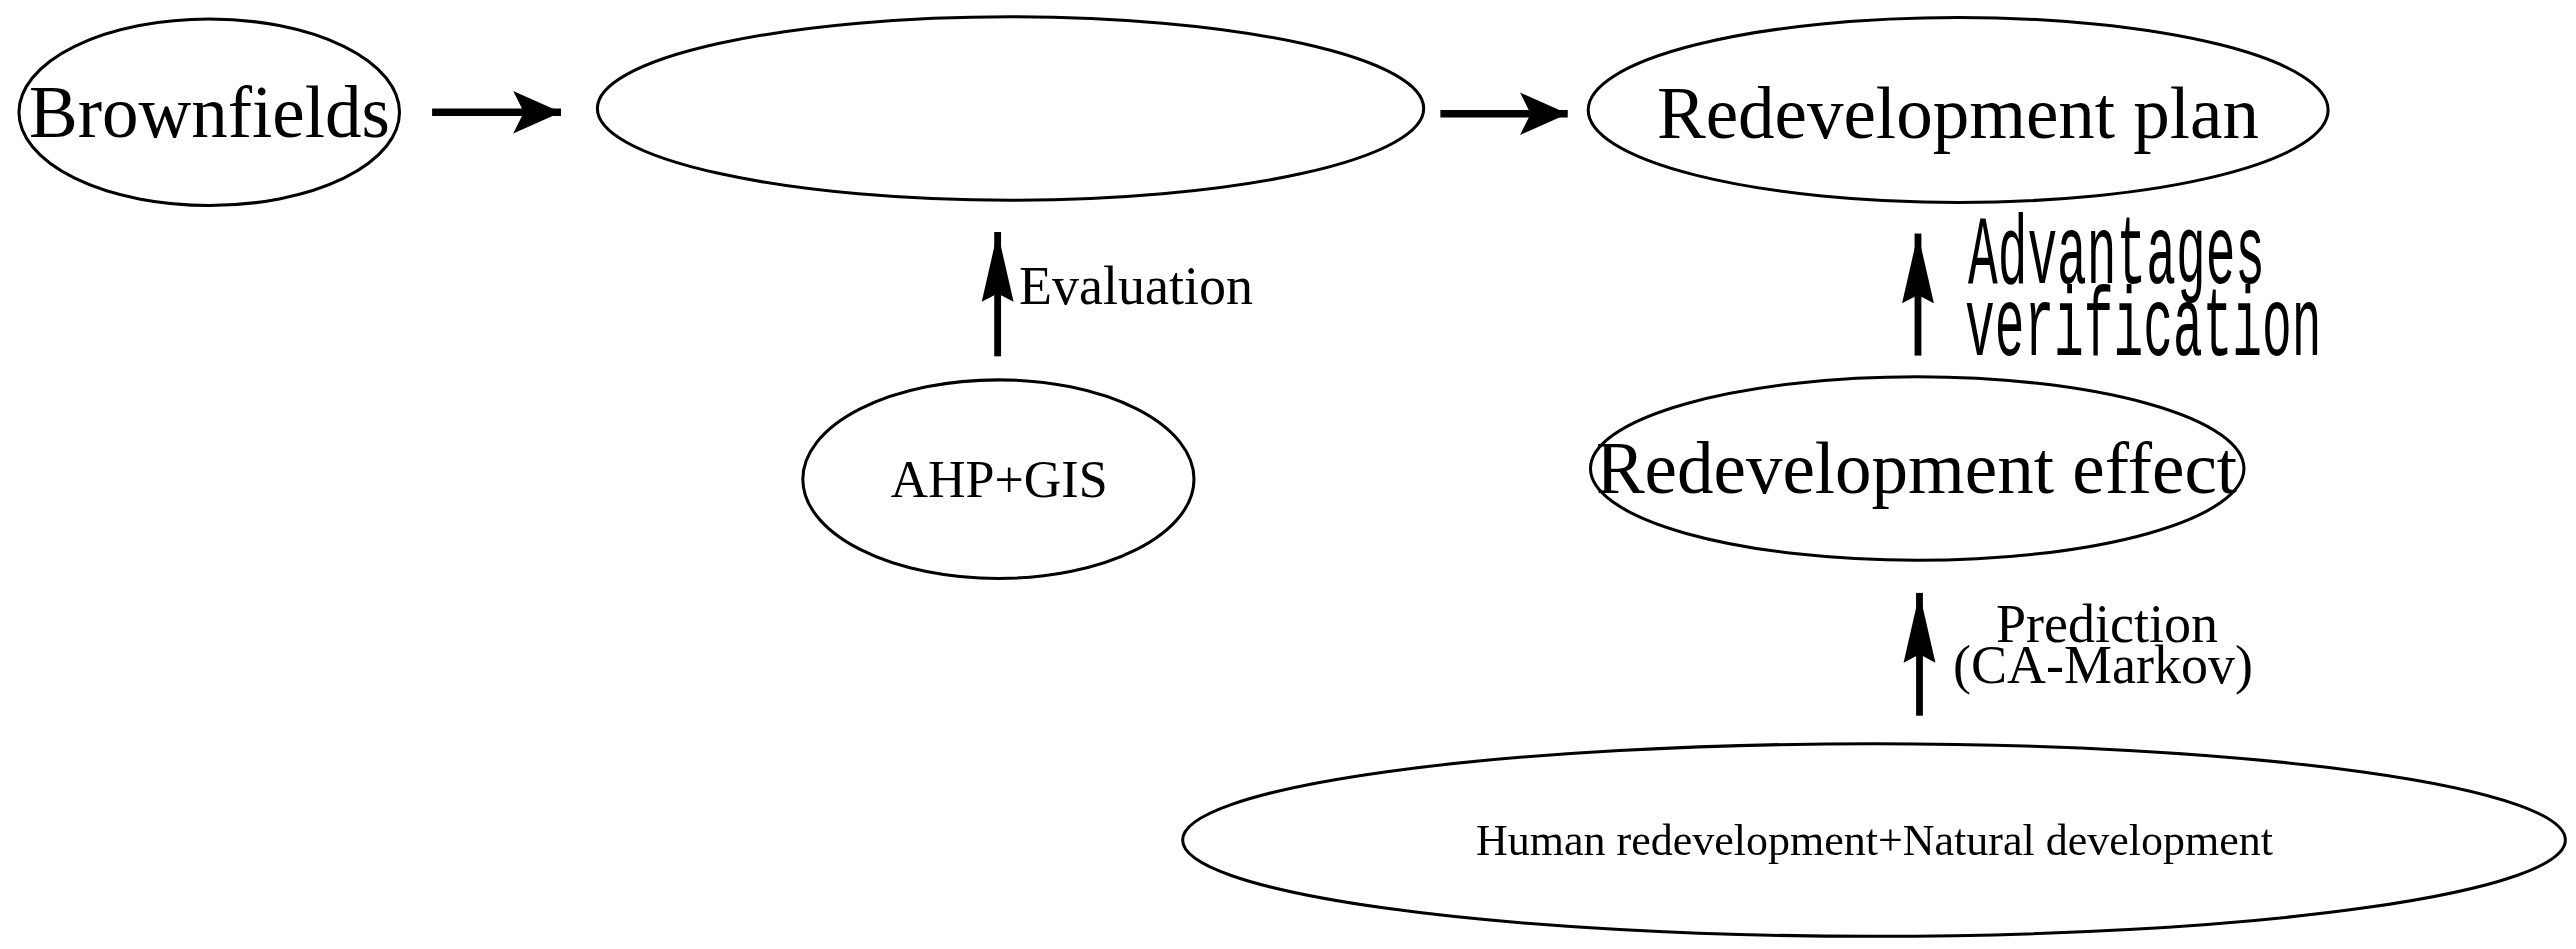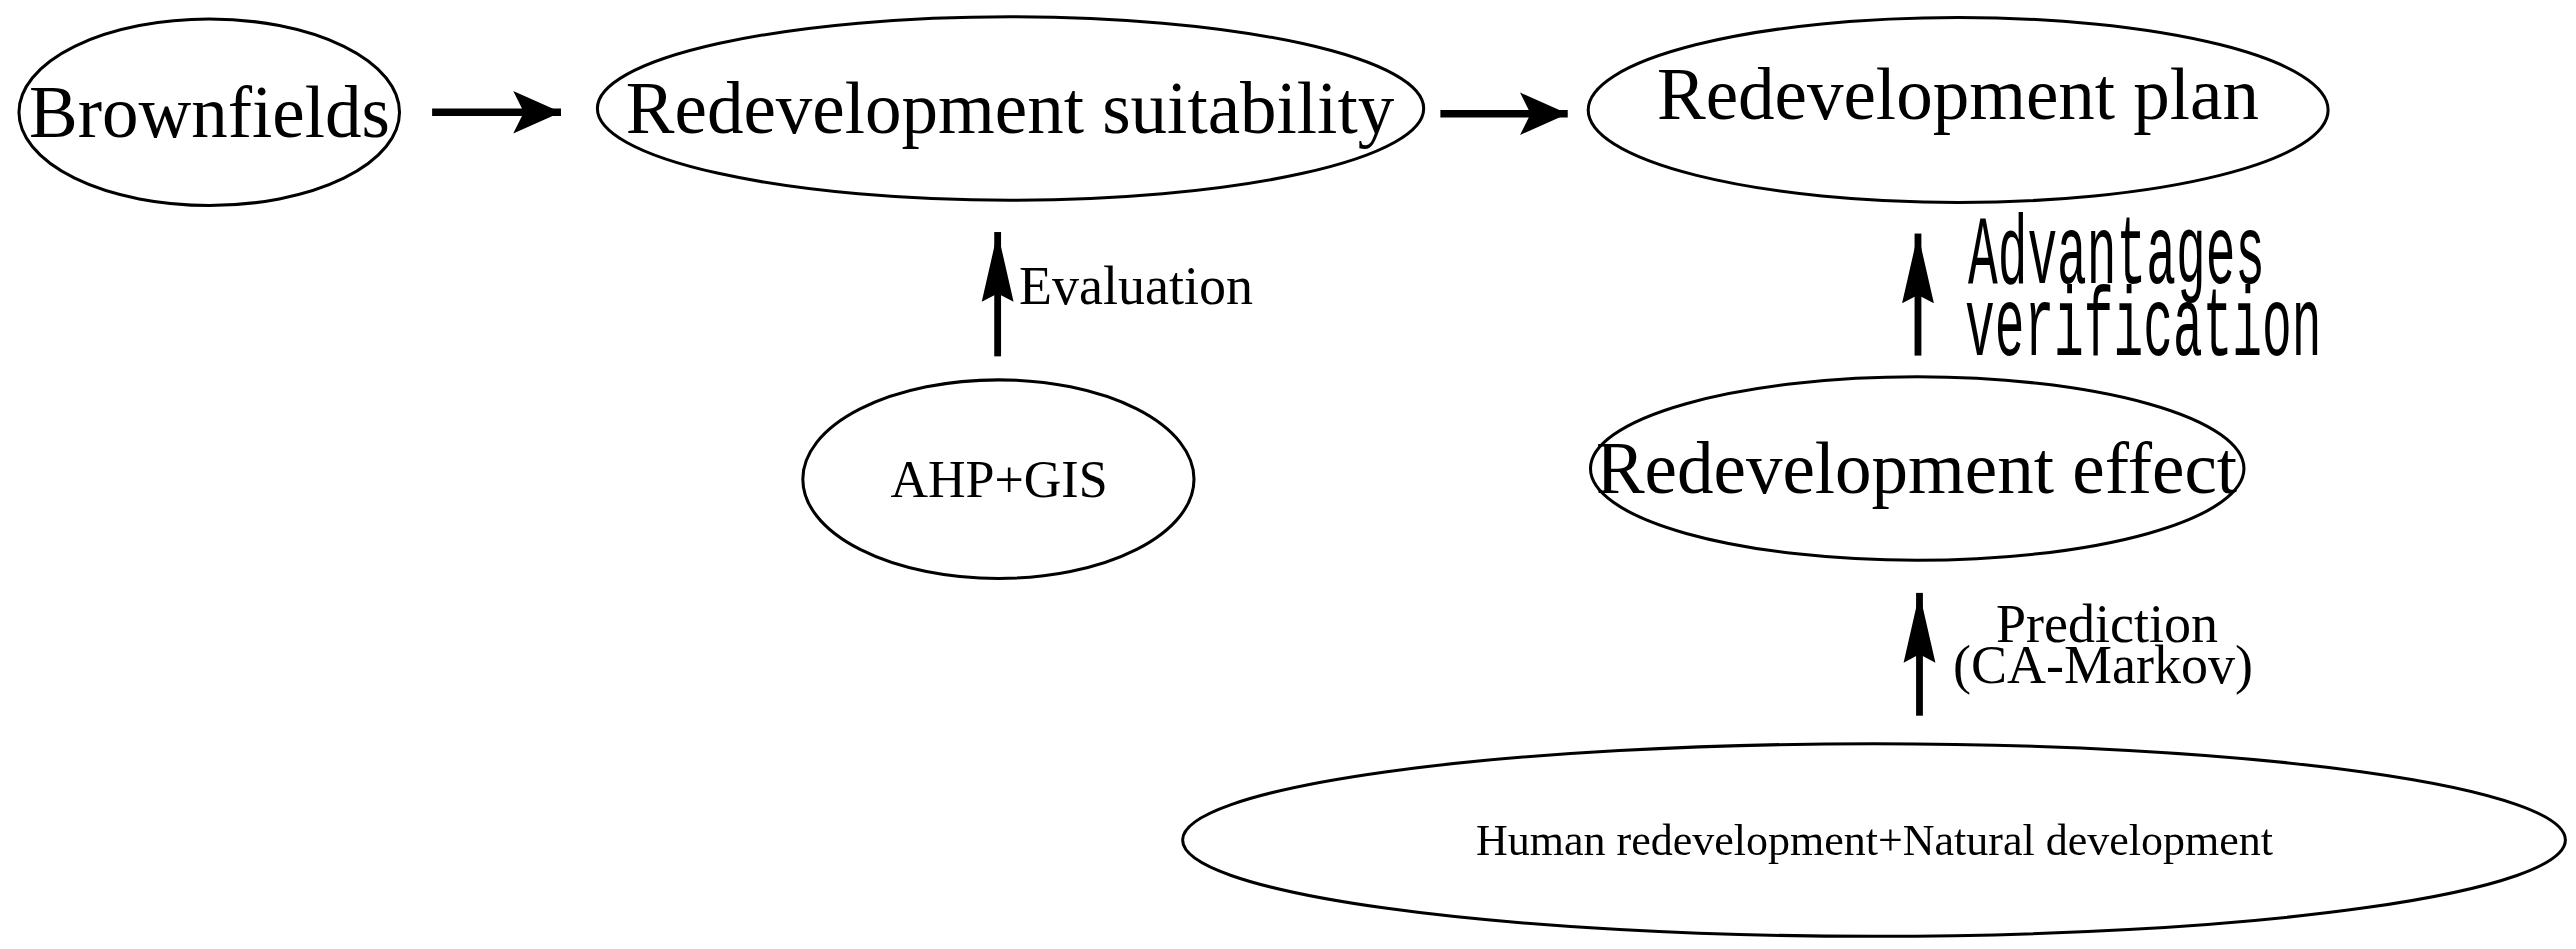--- a/index.html
+++ b/index.html
@@ -43,21 +43,21 @@
   }
   .edge-label.mono {
     font-family: "Liberation Mono", monospace;
     font-size: 99px;
     transform: scaleX(0.5);
     transform-origin: 0 50%;
   }
   
   #n-brownfields   { left: 19px;   top: 19px;  width: 381px;  height: 186px; }
   #n-suitability   { left: 597px;  top: 16.7px;  width: 826px; height: 183px; }
-  #n-plan          { left: 1588px; top: 2px;  width: 740px;  height: 185px; }
+  #n-plan          { left: 1588px; top: 21px;  width: 740px;  height: 185px; }
   #n-ahpgis        { left: 803px; top: 380px; width: 392px;  height: 199px; }
   #n-effect        { left: 1590px; top: 377px; width: 653px;  height: 183px; }
   #n-humannatural  { left: 1183px; top: 744px; width: 1383px; height: 193px; }
 
   #l-evaluation    { left: 1019px; top: 259px; }
   #l-advantages    { left: 1968px; top: 208px; }
   #l-verification  { left: 1965px; top: 280px; }
   #l-prediction    { left: 1996px; top: 569px; margin-top: 28px; }
   #l-camarkov      { left: 1953px; top: 638px; }
 </style>
@@ -85,21 +85,20 @@
 
     <line x1="570" y1="148" x2="740" y2="148" stroke="#000000" stroke-width="10" marker-end="url(#headH)"></line>
     <line x1="1900" y1="150" x2="2068" y2="150" stroke="#000000" stroke-width="10" marker-end="url(#headH)"></line>
     <line x1="1316" y1="470" x2="1316" y2="306" stroke="#000000" stroke-width="9" marker-end="url(#headV)"></line>
     <line x1="2530" y1="469" x2="2530" y2="308" stroke="#000000" stroke-width="9" marker-end="url(#headV)"></line>
     <line x1="2532" y1="944" x2="2532" y2="782" stroke="#000000" stroke-width="9" marker-end="url(#headV)"></line>
   </svg>
 
   <div class="node-label fs-main" id="n-brownfields">Brownfields</div>
 
-  <div class="node-label fs-main" id="n-suitability">Redevelopment suitability</div>
 
   <div class="node-label fs-main" id="n-plan">Redevelopment plan</div>
 
   <div class="node-label fs-ahp" id="n-ahpgis">AHP+GIS</div>
 
   <div class="node-label fs-main" id="n-effect">Redevelopment effect</div>
 
   <div class="node-label fs-big" id="n-humannatural">Human redevelopment+Natural development</div>
 
   <div class="edge-label" id="l-evaluation">Evaluation</div>

